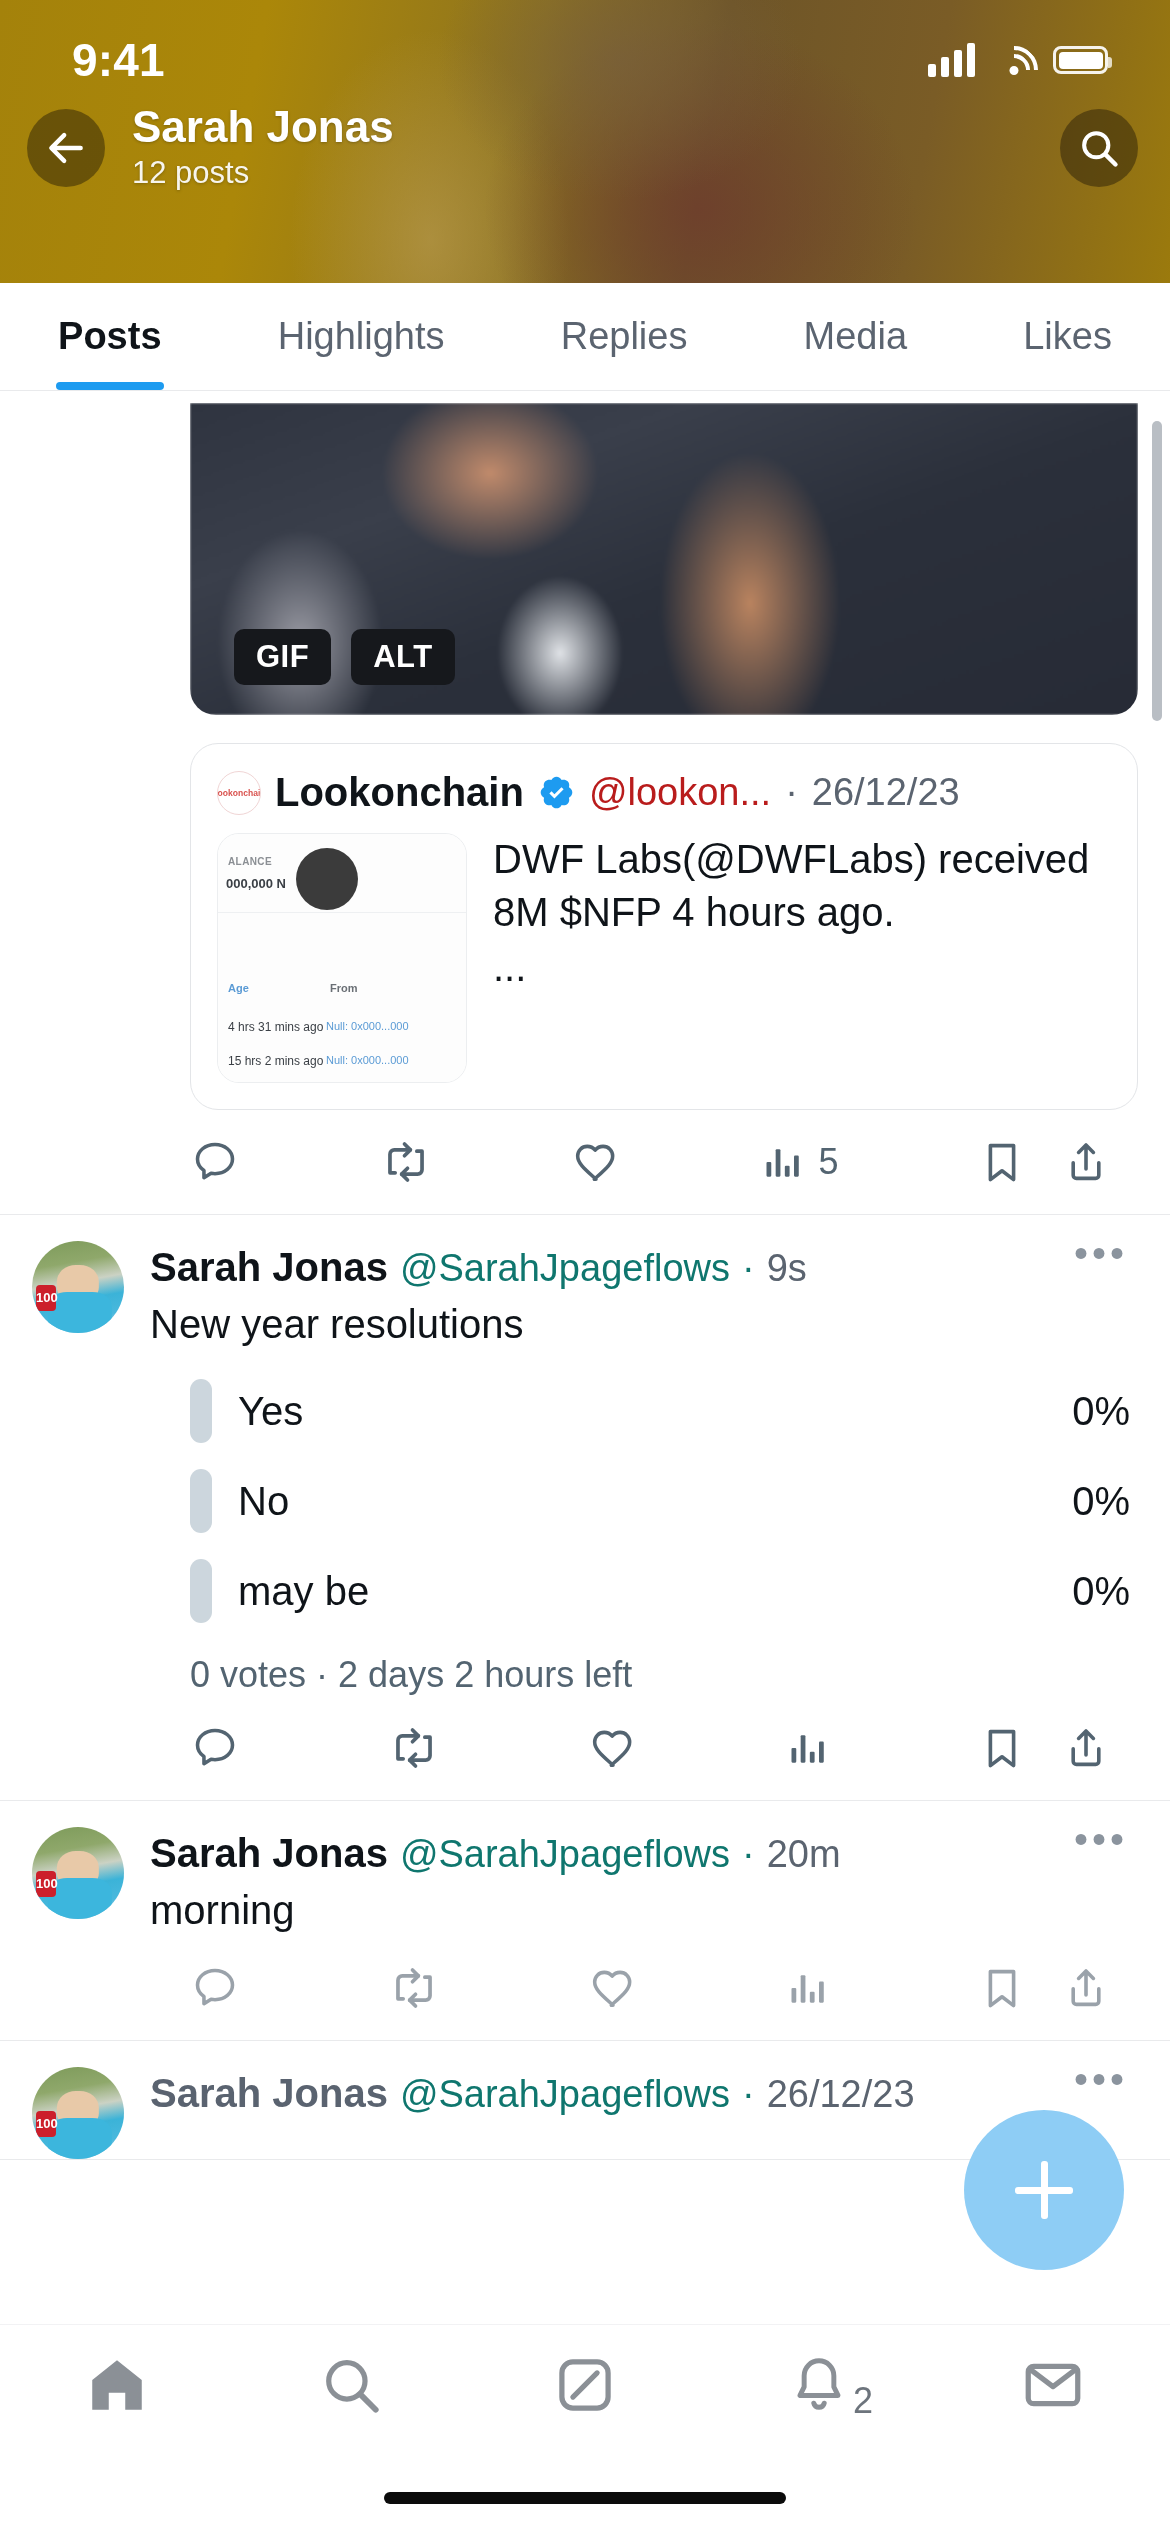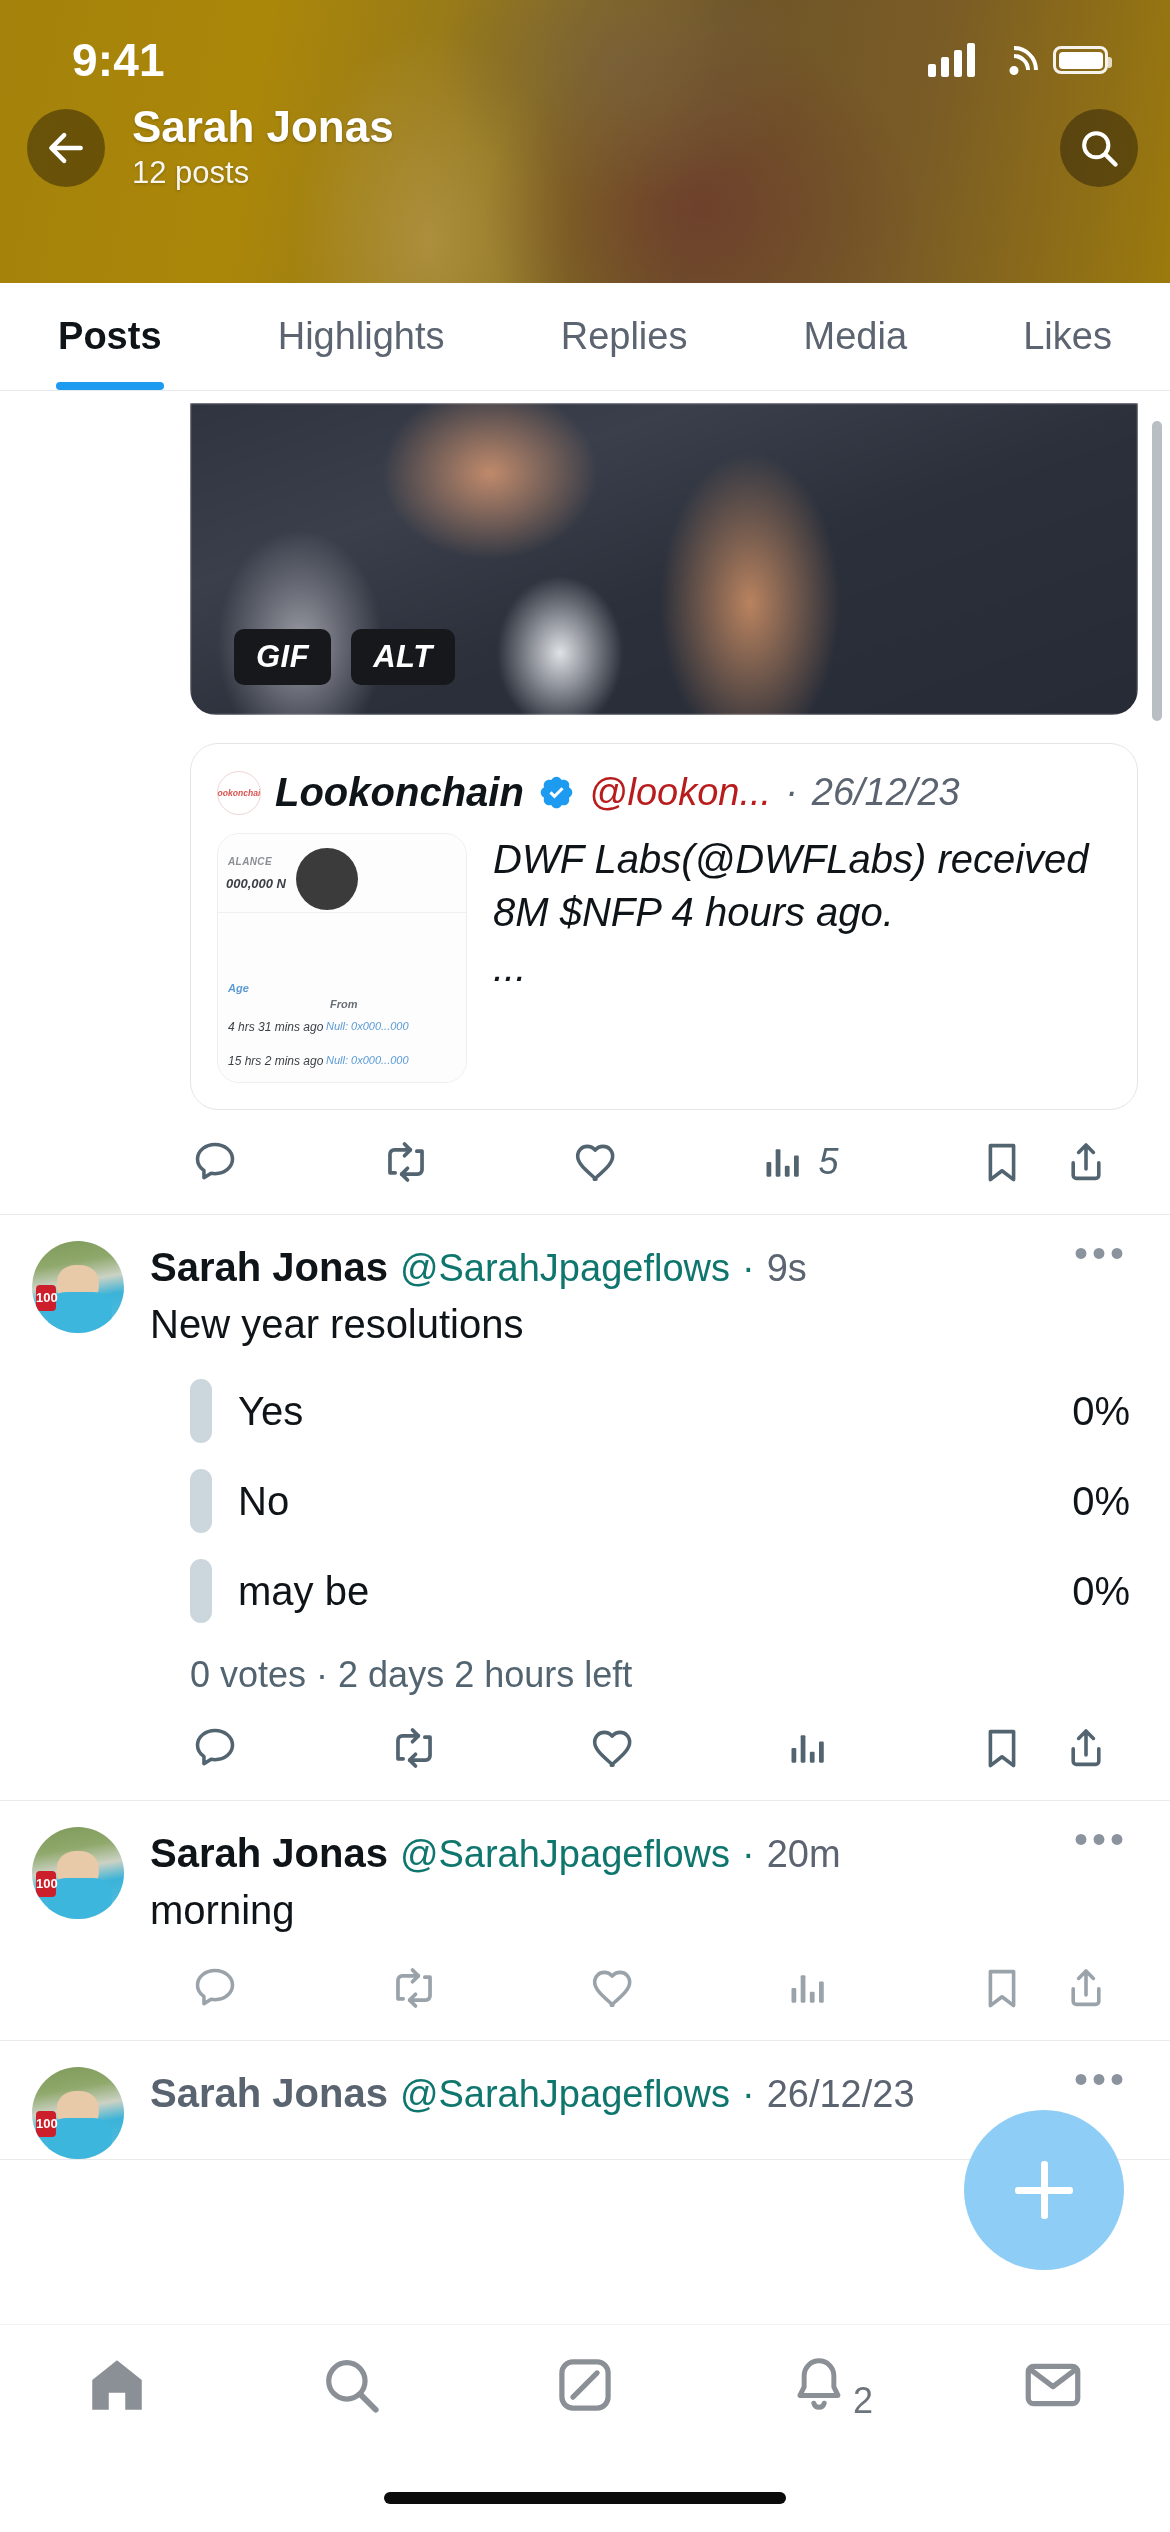--- a/index.html
+++ b/index.html
@@ -72,21 +72,21 @@
     content:""; position:absolute; bottom:0; left:50%; transform:translateX(-50%);
     width:108px; height:8px; background:#1d9bf0; border-radius:4px;
   }
 
   
   .feed { position:absolute; top:391px; left:0; width:1170px; height:2141px; overflow:hidden; background:#fff; }
 
   .post { position:relative; border-bottom:1px solid #e9eaec; background:#fff; }
 
   
-  .post-partial { padding: 12px 0 0 0; font-style: italic; }
+  .post-partial { padding: 12px 0 0 0; }
   .gif-wrap { position:relative; margin:0 32px 0 190px; height:312px; overflow:hidden; border-radius:0 0 26px 26px; }
   .gif-img {
     position:absolute; inset:0;
     background:
       radial-gradient(ellipse 150px 120px at 300px 70px, #c08a6b, rgba(0,0,0,0) 72%),
       radial-gradient(ellipse 120px 200px at 560px 200px, #b9835f, rgba(0,0,0,0) 75%),
       radial-gradient(ellipse 110px 150px at 110px 240px, #9a9ba4, rgba(0,0,0,0) 75%),
       radial-gradient(ellipse 90px 110px at 370px 250px, #dfe2e6, rgba(0,0,0,0) 70%),
       linear-gradient(160deg,#2f3440 0%, #3a3f4b 28%, #2b303b 55%, #272b36 100%);
     filter: blur(1.2px);
@@ -115,21 +115,21 @@
   .q-thumb {
     width:250px; height:250px; flex:0 0 auto; border-radius:22px; overflow:hidden;
     border:1px solid #eceef0; background:#fff; position:relative;
   }
   .qt-inner { position:absolute; inset:0; background:#fdfdfd; }
   .qt-bal-label { position:absolute; left:10px; top:22px; font-size:10px; color:#8b8f94; font-weight:700; letter-spacing:0.4px; }
   .qt-bal-val { position:absolute; left:8px; top:42px; font-size:13px; color:#3a3f45; font-weight:700; }
   .qt-blob { position:absolute; left:78px; top:14px; width:62px; height:62px; border-radius:50%; background:#3b3b3b; }
   .qt-rule { position:absolute; left:0; right:0; top:78px; height:1px; background:#eef0f2; }
   .qt-th1 { position:absolute; left:10px; top:148px; font-size:11px; color:#5b9bd5; font-weight:700; }
-  .qt-th2 { position:absolute; left:112px; top:164px; font-size:11px; color:#6a6f75; font-weight:700; }
+  .qt-th2 { position:absolute; left:112px; top:148px; font-size:11px; color:#6a6f75; font-weight:700; }
   .qt-r1 { position:absolute; left:10px; top:186px; font-size:12px; color:#3a3f45; }
   .qt-r1b { position:absolute; left:108px; top:186px; font-size:11px; color:#5b9bd5; }
   .qt-r2 { position:absolute; left:10px; top:220px; font-size:12px; color:#3a3f45; }
   .qt-r2b { position:absolute; left:108px; top:220px; font-size:11px; color:#5b9bd5; }
 
   .q-text { flex:1 1 auto; font-size:40px; line-height:1.32; color:#0f1419; }
   .q-more { font-size:40px; color:#0f1419; margin-top:6px; }
 
   
   .actions { display:flex; align-items:center; padding:26px 60px 26px 190px; }

